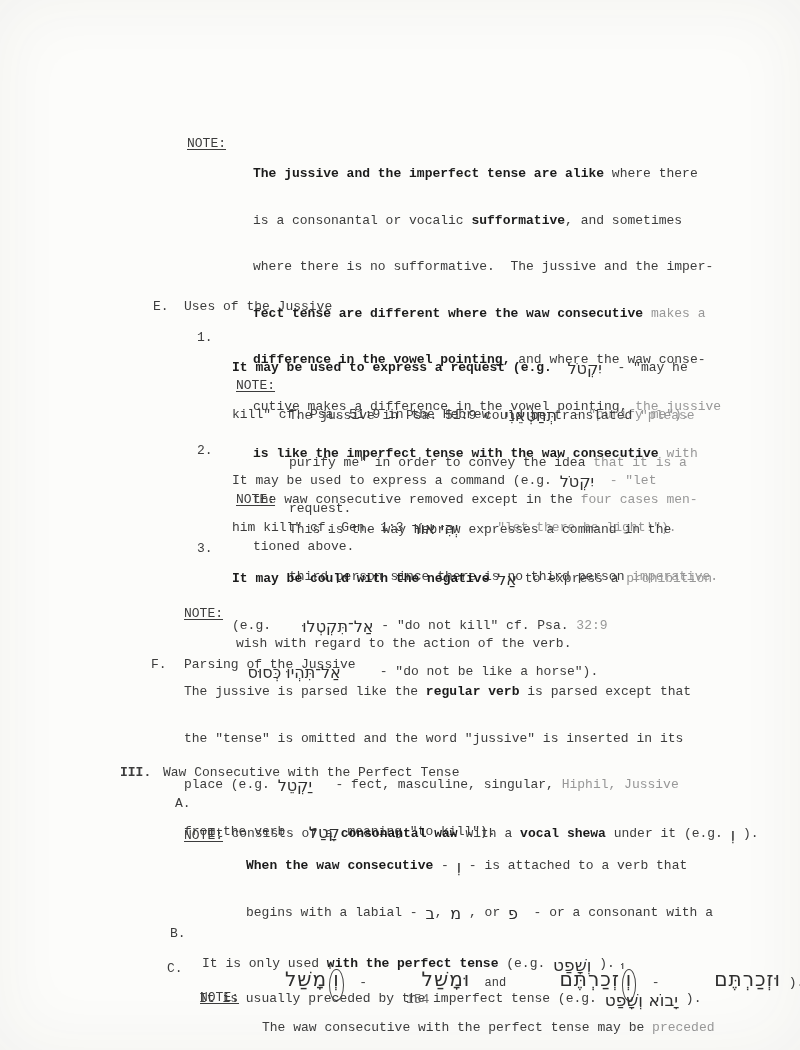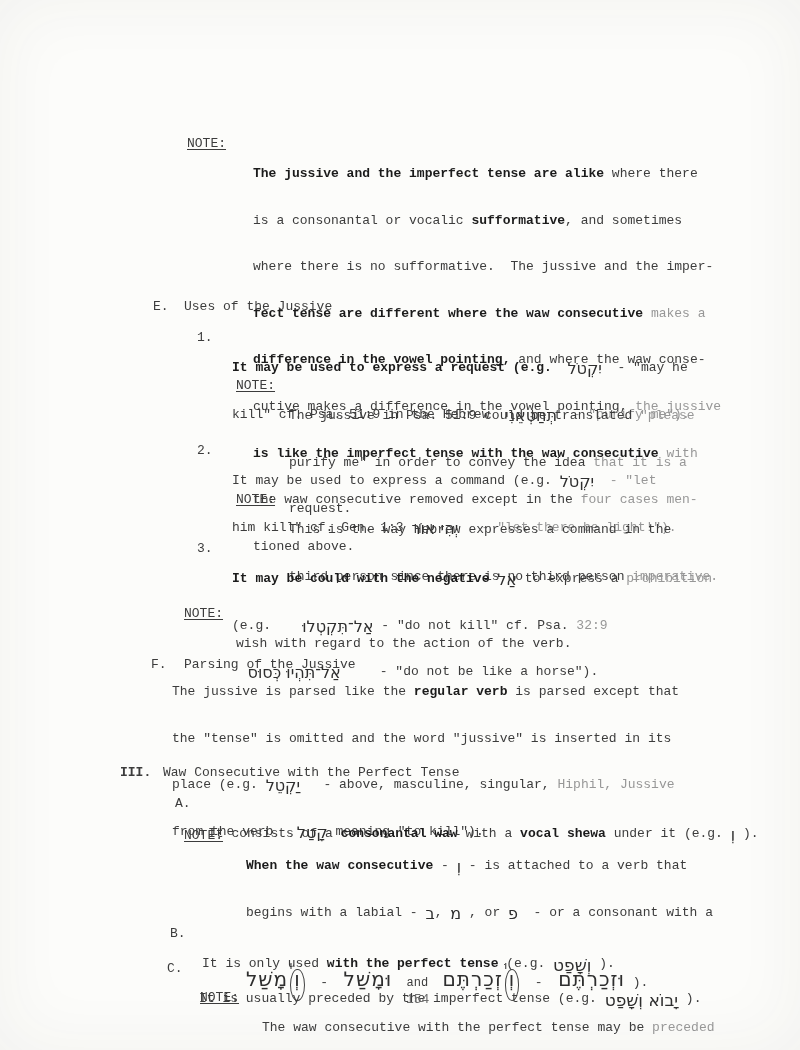--- a/index.html
+++ b/index.html
@@ -16,21 +16,21 @@
   .num{flex:0 0 auto;}
   .body{flex:0 0 auto;}
   .ln{height:16.6px;line-height:16.6px;white-space:pre;}
   .ln span{line-height:16.6px;}
   .b{font-weight:bold;color:#1b1b1b;margin-top:34px;}
   .fd{color:#979797;}
   .sm{font-size:12px;}
   .he,.he2,.he3,.hsup{font-family:"DejaVu Sans",sans-serif;color:#2e2e2e;}
   .he{font-size:16px;vertical-align:-3px;}
   .he2{font-size:17px;vertical-align:-4px;}
-  .he3{font-size:20px;letter-spacing:1px;}
+  .he3{font-size:20px;letter-spacing:1px;margin-left:39px;}
   .circ{
     display:inline-block;border:1.5px solid #424242;border-radius:50%;
     padding:0 3px 12px 3px;margin-left:2px;line-height:18px !important;
   }
   .hsup{font-size:11px;display:inline-block;width:0;position:relative;top:-17px;left:-15px;}
   .heline{margin-top:8px;height:42px;line-height:40px;white-space:pre;}
   .heline span{line-height:40px;}
   .pgnum{position:absolute;color:#6d6d6d;}
 </style>
 </head>
@@ -123,24 +123,24 @@
     </div>
   </div>
 
   <div class="blk" style="left:151px;top:627px;">
     <div class="row">
       <span class="num" style="width:33px;">F.</span>
       <span>Parsing of the Jussive</span>
     </div>
   </div>
 
-  <div class="blk" style="left:172px;top:654px;">
+  <div class="blk" style="left:184px;top:654px;">
     <div class="ln"><span>The jussive is parsed like the </span><span class="b">regular verb</span><span> is parsed except that</span></div>
     <div class="ln"><span>the "tense" is omitted and the word "jussive" is inserted in its</span></div>
-    <div class="ln"><span>place (e.g. </span><span class="he" dir="rtl">יַקְטֵל</span><span>   - above, masculine, singular, </span><span class="fd">Hiphil, Jussive</span></div>
+    <div class="ln"><span>place (e.g. </span><span class="he" dir="rtl">יַקְטֵל</span><span>   - fect, masculine, singular, </span><span class="fd">Hiphil, Jussive</span></div>
     <div class="ln"><span>from the verb   </span><span class="he" dir="rtl">קָטַל</span><span> meaning "to kill").</span></div>
   </div>
 
   <div class="blk" style="left:120px;top:735px;">
     <div class="row">
       <span class="num" style="width:43px;font-weight:bold;">III.</span>
       <span>Waw Consecutive with the Perfect Tense</span>
     </div>
   </div>
 

